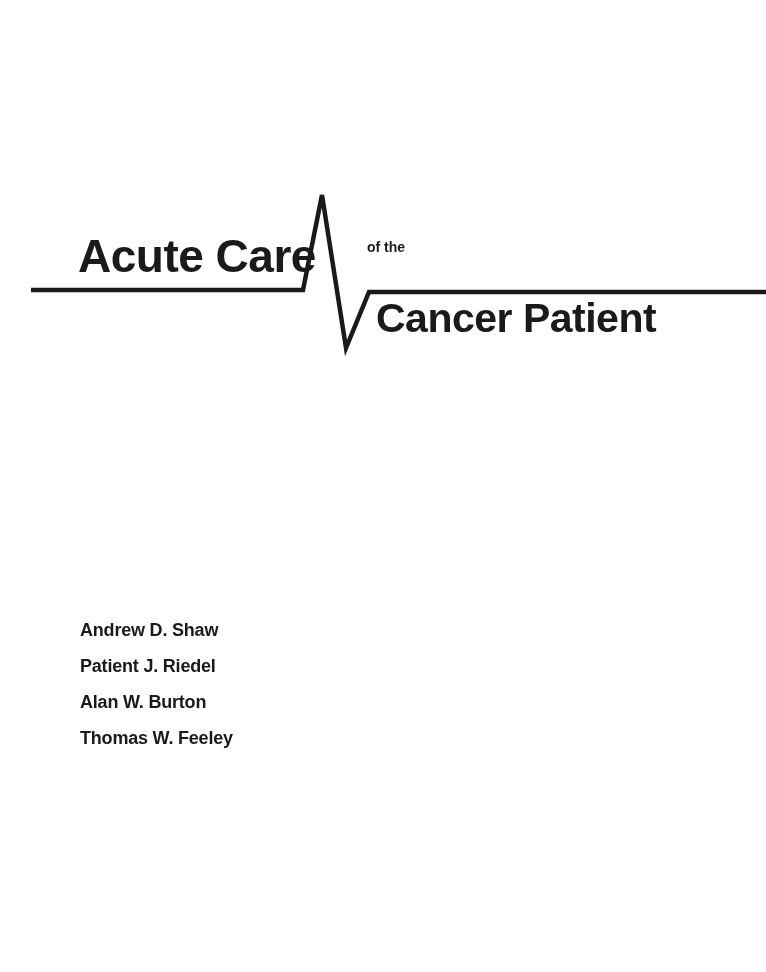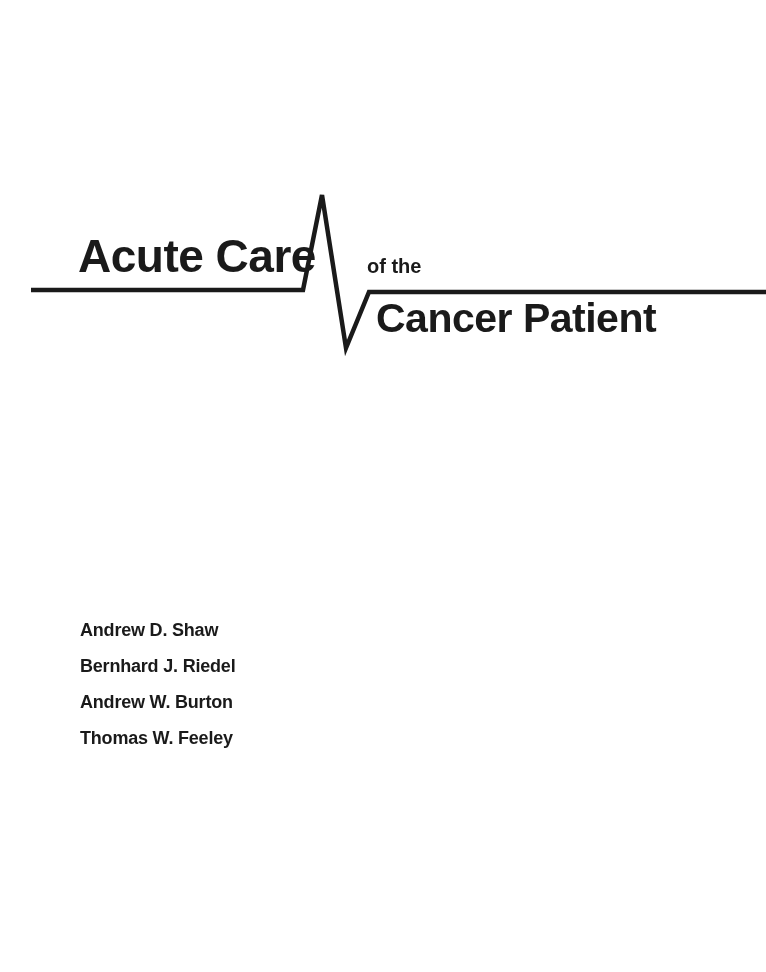--- a/index.html
+++ b/index.html
@@ -56,22 +56,22 @@
 
   #title-line-1 {
     left: 78px;
     top: 53px;
     font-size: 46px;
     line-height: 46px;
   }
 
   #title-connector {
     left: 367px;
-    top: 76px;
-    font-size: 20px;
+    top: 57px;
+    font-size: 14px;
     line-height: 20px;
     letter-spacing: 0px;
   }
 
   #title-line-2 {
     left: 376px;
     top: 118px;
     font-size: 41px;
     line-height: 41px;
   }
@@ -108,18 +108,18 @@
     <div class="title-word" id="title-line-1">Acute Care</div>
 
     <div class="title-word" id="title-connector">of the</div>
 
     <div class="title-word" id="title-line-2">Cancer Patient</div>
 
   </div>
 
   <div id="authors">
     <div class="author-name">Andrew D. Shaw</div>
-    <div class="author-name">Bernhard J. Riedel</div>
-    <div class="author-name">Andrew W. Burton</div>
+    <div class="author-name">Patient J. Riedel</div>
+    <div class="author-name">Alan W. Burton</div>
     <div class="author-name">Thomas W. Feeley</div>
   </div>
 
 </div>
 
 </body></html>

